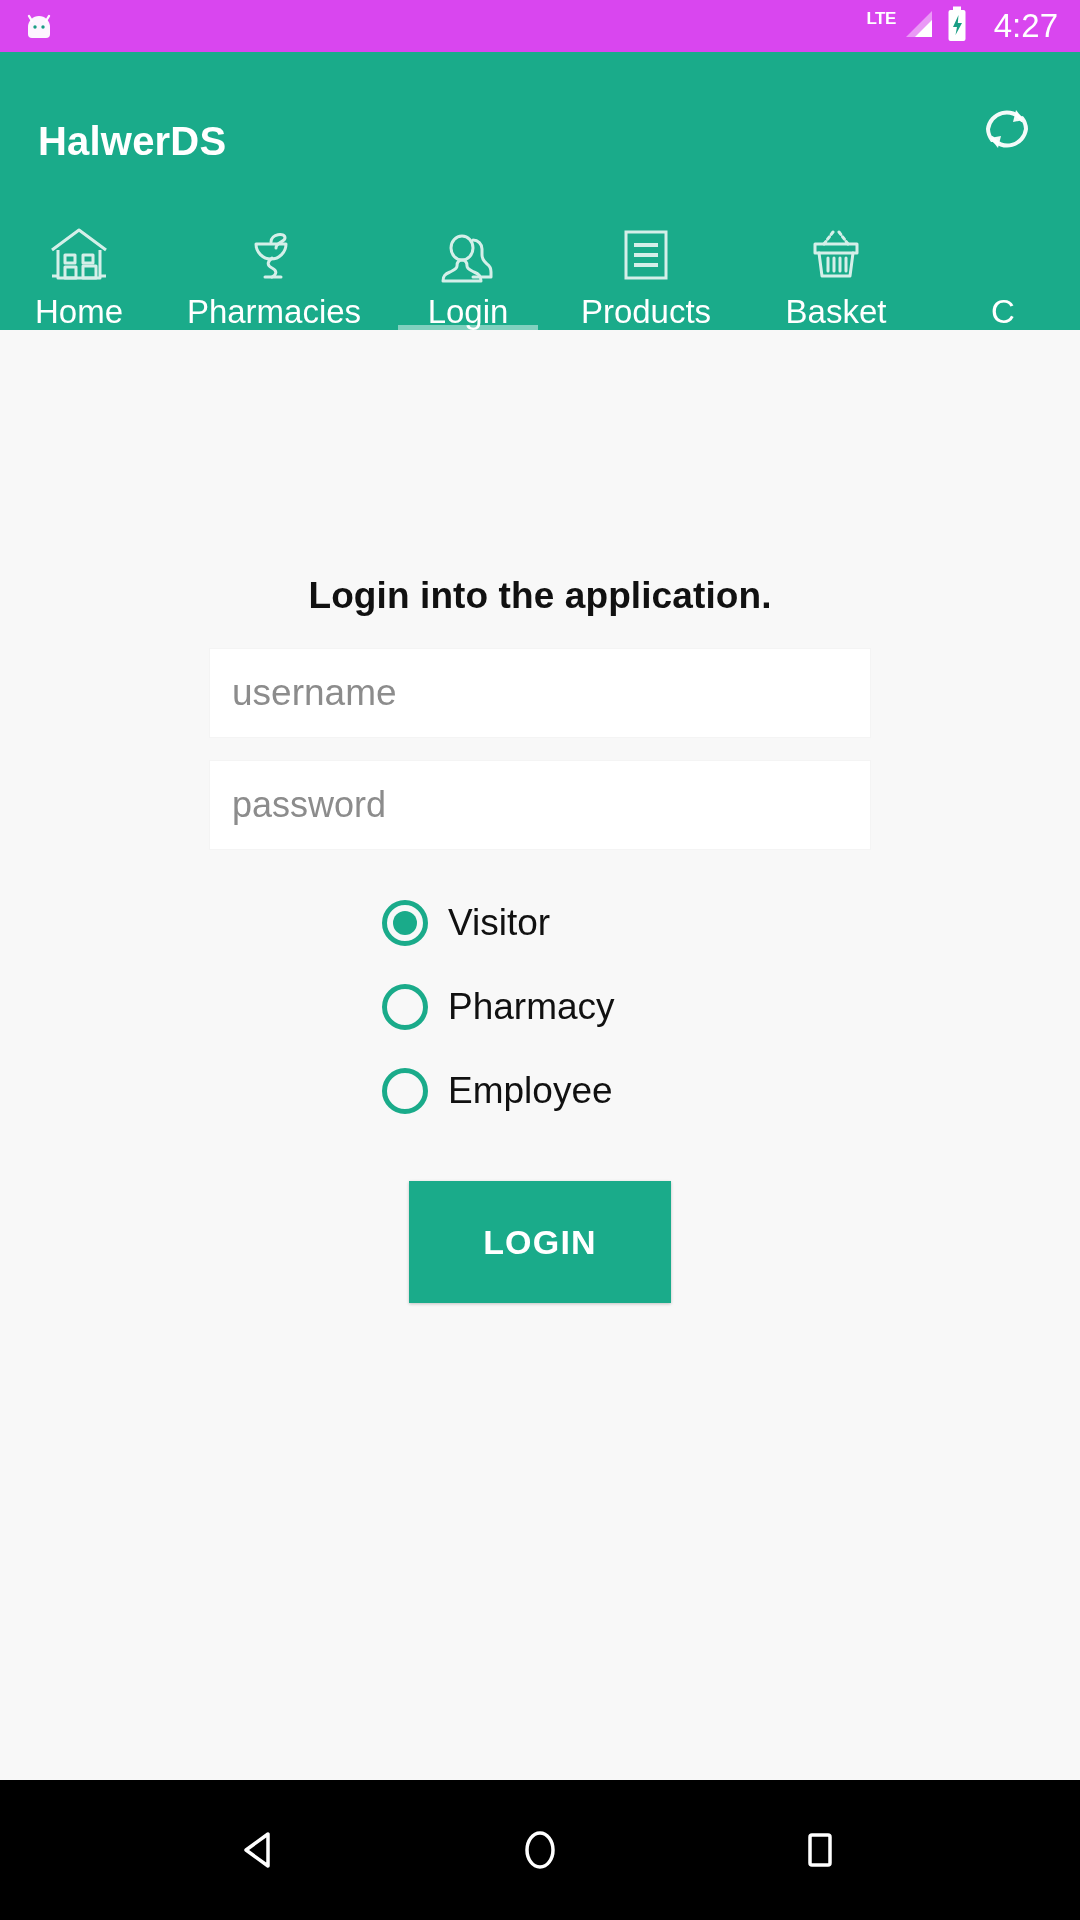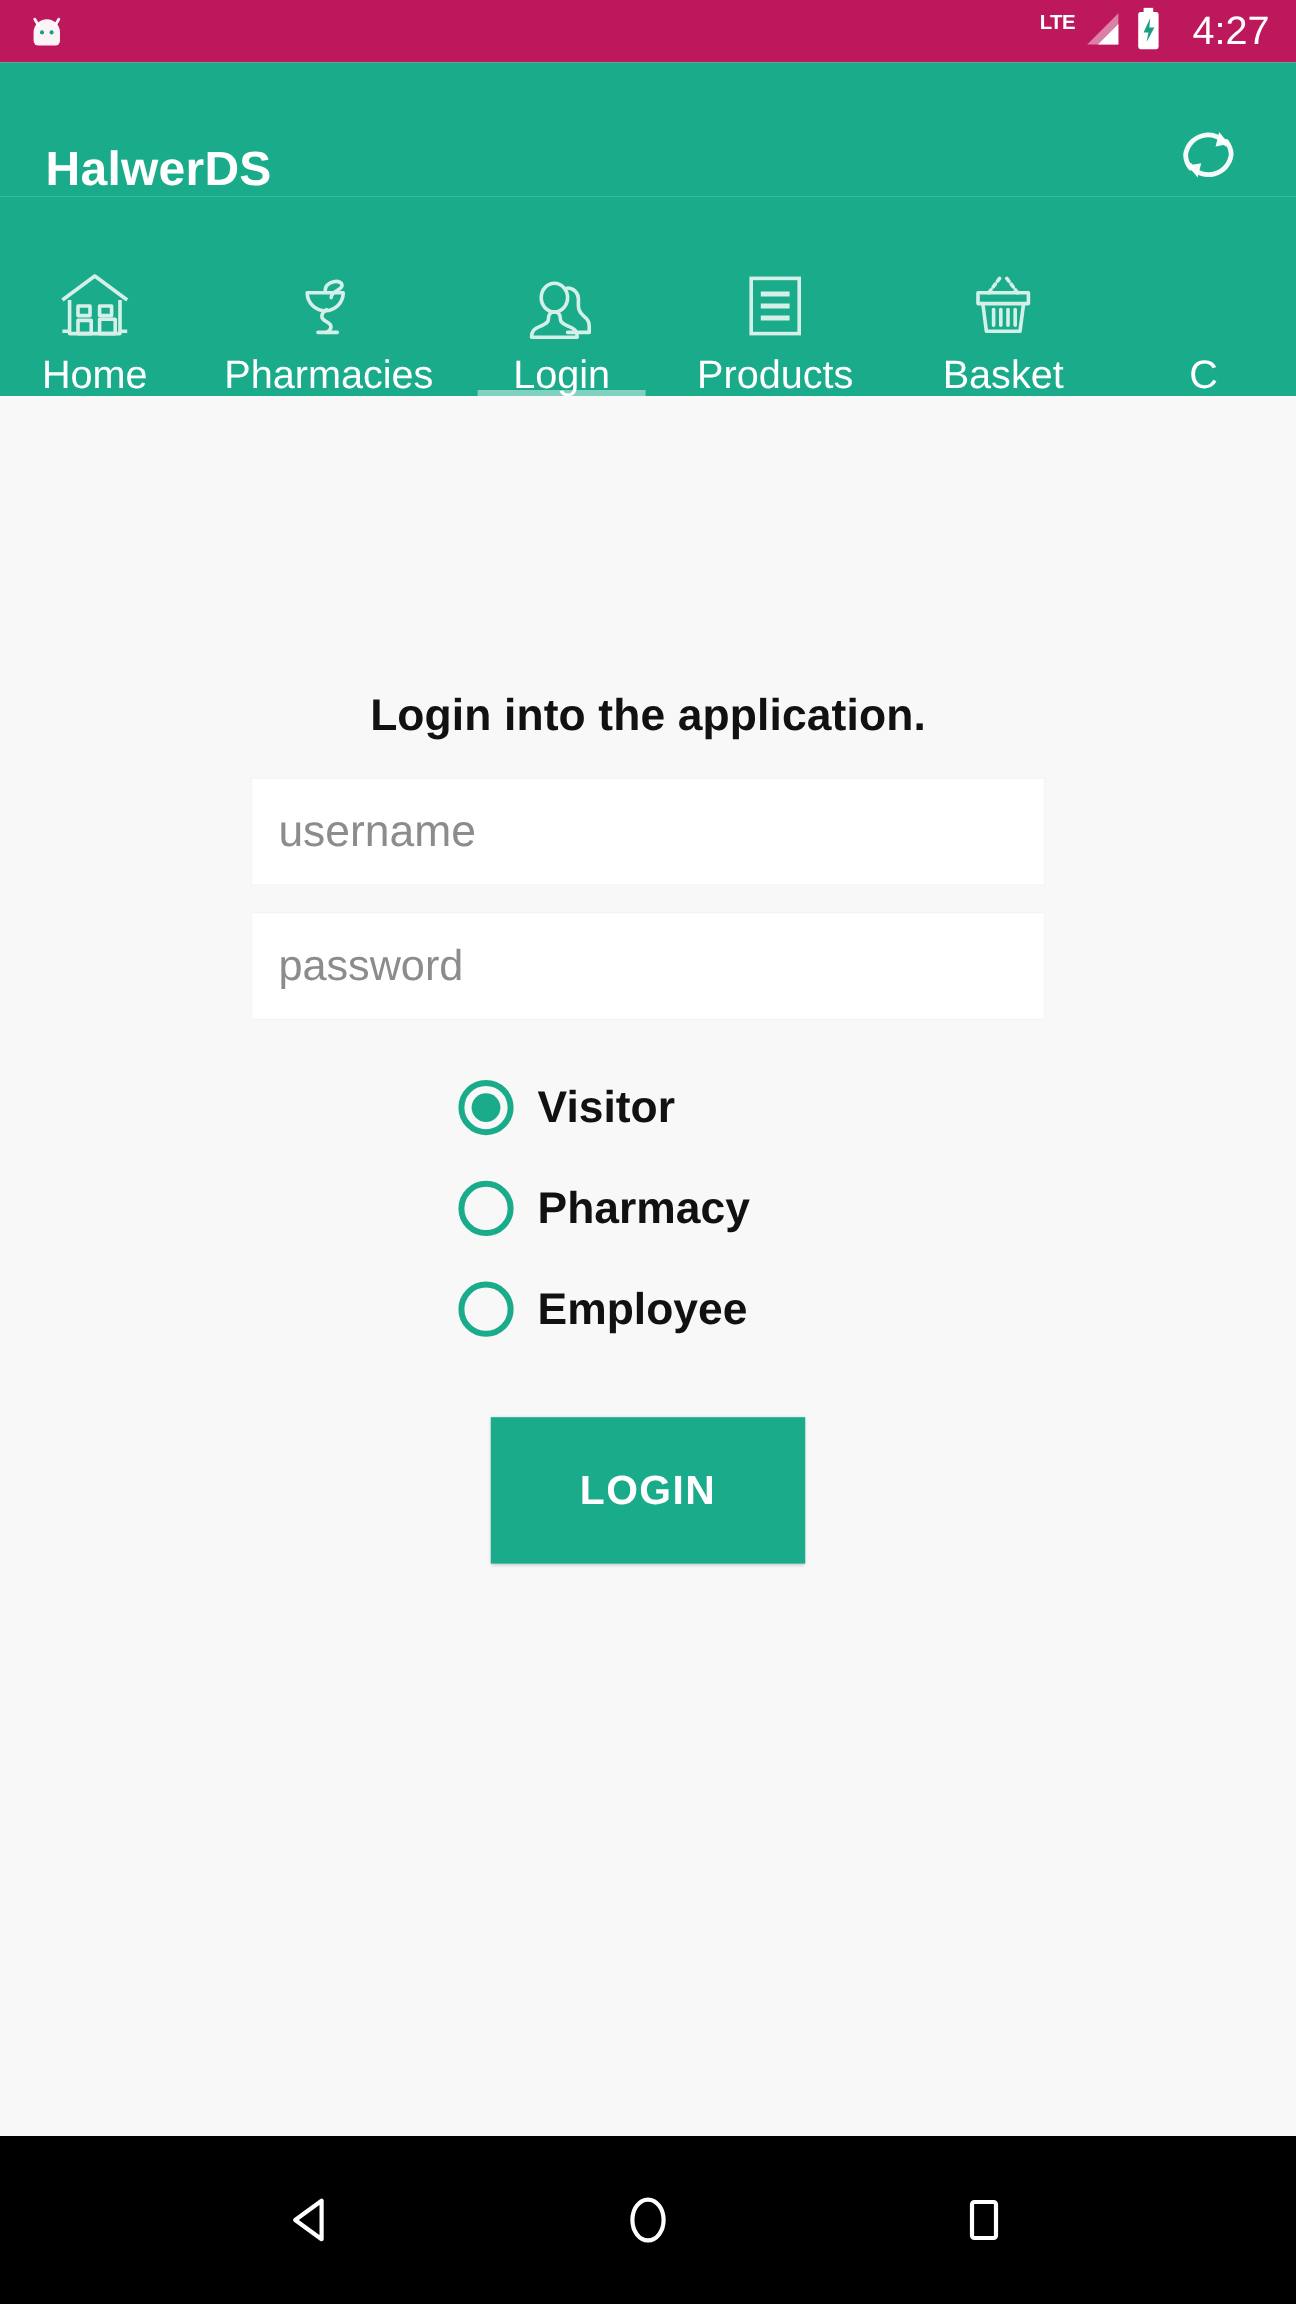--- a/index.html
+++ b/index.html
@@ -6,21 +6,21 @@
   html,body { width:1080px; height:1920px; }
   body {
     font-family:"Liberation Sans", sans-serif;
     background:#f8f8f8;
     overflow:hidden;
   }
   #screen { width:1080px; height:1920px; position:relative; display:flex; flex-direction:column; }
 
   
   .status-bar {
-    height:52px; background:#be185d; flex:0 0 52px;
+    height:52px; background:#d946ef; flex:0 0 52px;
     display:flex; align-items:center; padding:0 22px;
     color:#ffffff;
   }
   .status-left { display:flex; align-items:center; gap:12px; }
   .status-right { margin-left:auto; display:flex; align-items:center; gap:10px; }
   .android-head { width:34px; height:26px; position:relative; }
   .status-lte { font-size:17px; font-weight:bold; letter-spacing:-0.5px; line-height:1; margin-right:-4px; align-self:flex-start; margin-top:4px;}
   .status-time { font-size:33px; font-weight:400; letter-spacing:0px; margin-left:16px; }
 
   
@@ -67,21 +67,21 @@
     width:660px; height:88px; background:#ffffff;
     border:none; outline:none; margin-top:32px;
     padding:0 22px; font-size:37px; color:#333333;
     display:flex; align-items:center;
     box-shadow:0 0 0 1px rgba(0,0,0,0.015);
   }
   .field.placeholder { color:#8c8c8c; }
   .field.mono { font-family:Liberation Sans, sans-serif; font-size:36px; letter-spacing:0px; }
   .field#password-field { margin-top:24px; }
 
-  .radio-group { margin-top:38px; display:flex; flex-direction:column; align-items:flex-start; width:660px; padding-left:172px;font-weight:bold; }
+  .radio-group { margin-top:38px; display:flex; flex-direction:column; align-items:flex-start; width:660px; padding-left:172px; }
   .radio-row { display:flex; align-items:center; height:72px; margin-bottom:12px; }
   .radio-mark {
     width:46px; height:46px; border-radius:50%;
     border:5px solid #1aab8a; background:transparent;
     display:flex; align-items:center; justify-content:center;
     flex:0 0 46px;
   }
   .radio-mark .dot { width:24px; height:24px; border-radius:50%; background:#1aab8a; display:none; }
   .radio-row.selected .radio-mark .dot { display:block; }
   .radio-label { font-size:37px; color:#111111; margin-left:20px; white-space:nowrap; }

